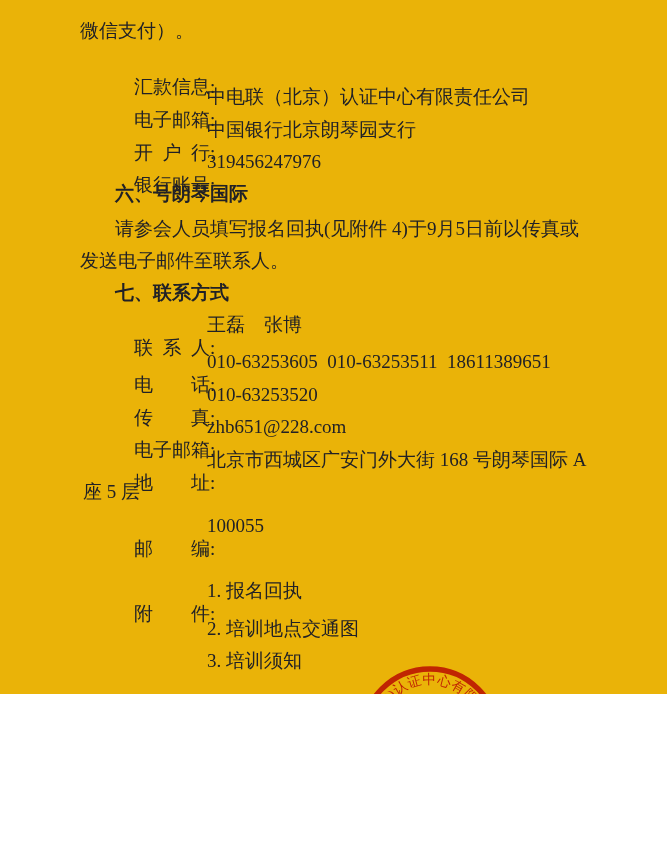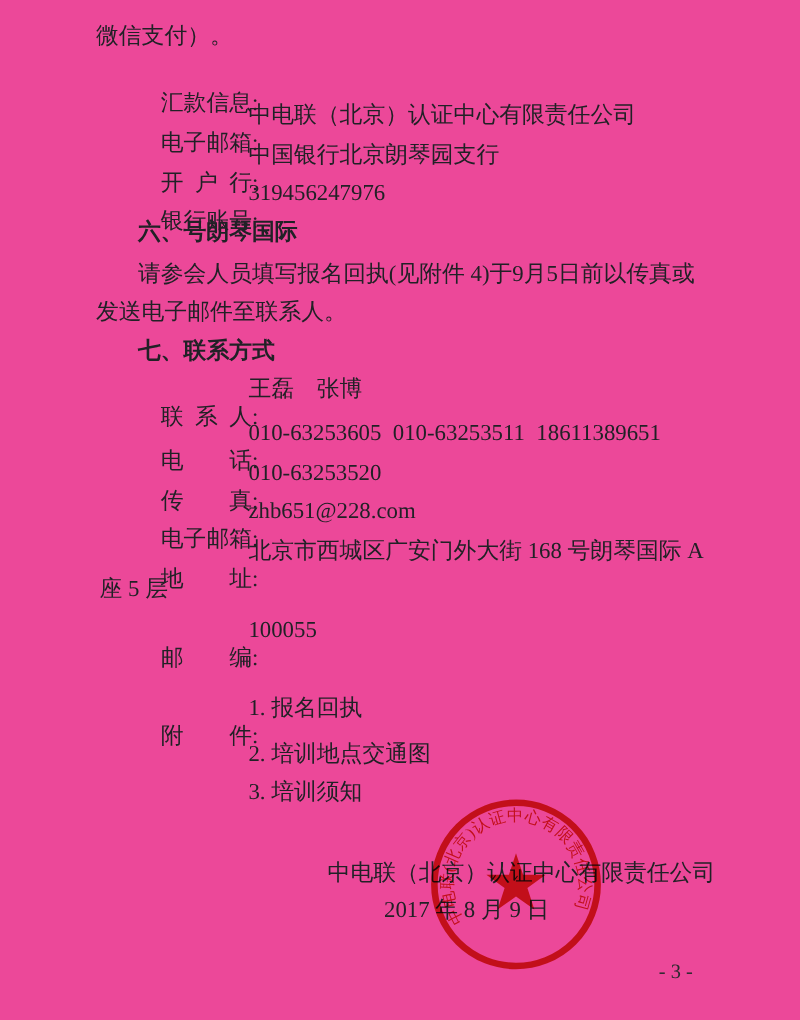--- a/index.html
+++ b/index.html
@@ -1,19 +1,19 @@
 <!DOCTYPE html>
 <html><head>
 <meta charset="utf-8">
 <style>
   html,body{margin:0;padding:0;background:#ffffff;}
   .page{
     position:relative;
-    width:667px;height:850px;
-    background:#ec4899;
+    width:667px;height:694px;
+    background:#eab308;
     font-family:"Liberation Serif","DejaVu Serif",serif;
     color:#212126;
     overflow:hidden;
   }
   .line{
     position:absolute;
     font-size:19px;
     line-height:23px;
     white-space:pre;
   }

